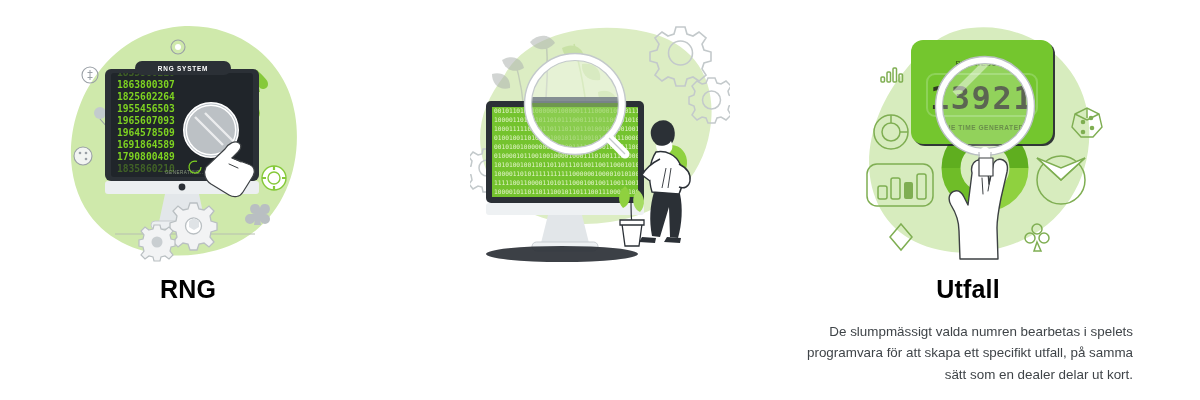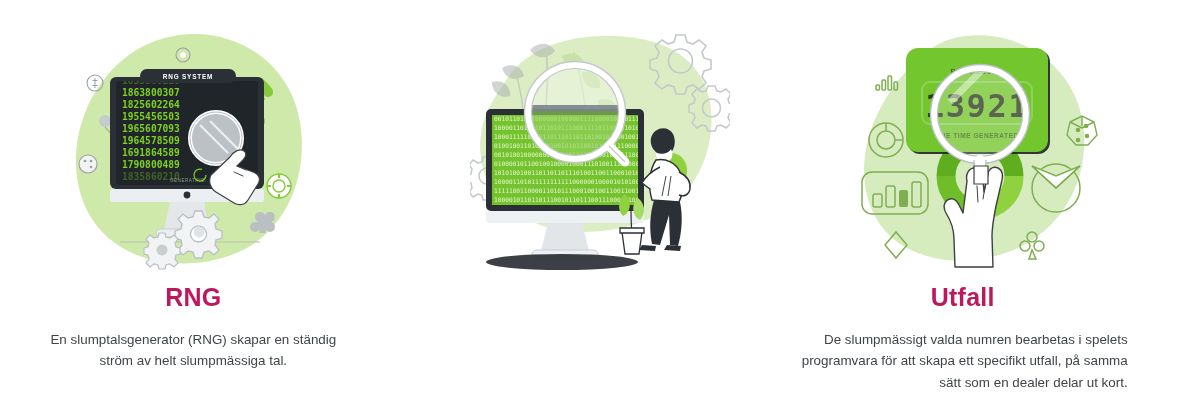--- a/index.html
+++ b/index.html
@@ -8,21 +8,21 @@
     width: 1200px; height: 400px;
     background: #ffffff;
     font-family: "Liberation Sans", "DejaVu Sans", sans-serif;
     overflow: hidden;
   }
   .steps-row {
     width: 1200px; height: 400px;
     display: flex;
     align-items: flex-start;
     justify-content: space-between;
-    padding: 8px;
+    padding: 0;
   }
   .step-col {
     position: relative;
     height: 400px;
     display: flex;
     flex-direction: column;
     align-items: center;
   }
   .col-1 { width: 400px; }
   .col-2 { width: 400px; }
@@ -33,21 +33,21 @@
     width: 260px;
     height: 250px;
     margin-top: 18px;
     flex: none;
   }
   .illus-wrap svg { display: block; width: 100%; height: 100%; }
 
   .step-title {
     font-size: 25px;
     font-weight: 700;
-    color: #be185d;
+    color: #000000;
     letter-spacing: 0.2px;
     text-align: center;
     margin-top: 8px;
     line-height: 1.1;
   }
   .step-desc {
     margin-top: 17px;
     font-size: 13.4px;
     line-height: 1.62;
     color: #3f4448;
@@ -150,21 +150,20 @@
           <circle cx="134.5" cy="208" r="8" fill="#ffffff"></circle>
           <path d="M130 203 l5 -3 l5 3 v6 l-5 3 l-5 -3 Z" fill="#dfe3e6" stroke="none"></path>
         </g>
         <g fill="#f2f3f4" stroke="#b9bfc2" stroke-width="1.2">
           <path d="M90 212 l4 -1 l1 -4 h6 l1 4 l4 1 l4 -3 l4 4 l-3 4 l1 4 l4 1 v6 l-4 1 l-1 4 l3 4 l-4 4 l-4 -3 l-4 1 l-1 4 h-6 l-1 -4 l-4 -1 l-4 3 l-4 -4 l3 -4 l-1 -4 l-4 -1 v-6 l4 -1 l1 -4 l-3 -4 l4 -4 Z"></path>
           <circle cx="98" cy="224" r="5.5" fill="#c9ced1" stroke="none"></circle>
         </g>
       </svg>
     </div>
     <div class="step-title">RNG</div>
-    <div class="step-desc">En slumptalsgenerator (RNG) skapar en ständig ström av helt slumpmässiga tal.</div>
   </div>
 
   <div class="step-col col-2">
     <div class="illus-wrap">
       <svg viewBox="0 0 260 250" xmlns="http://www.w3.org/2000/svg">
         <defs>
           <clipPath id="scr2">
               <rect x="22" y="89" width="146" height="90"></rect>
             </clipPath>
           <clipPath id="lens2">

